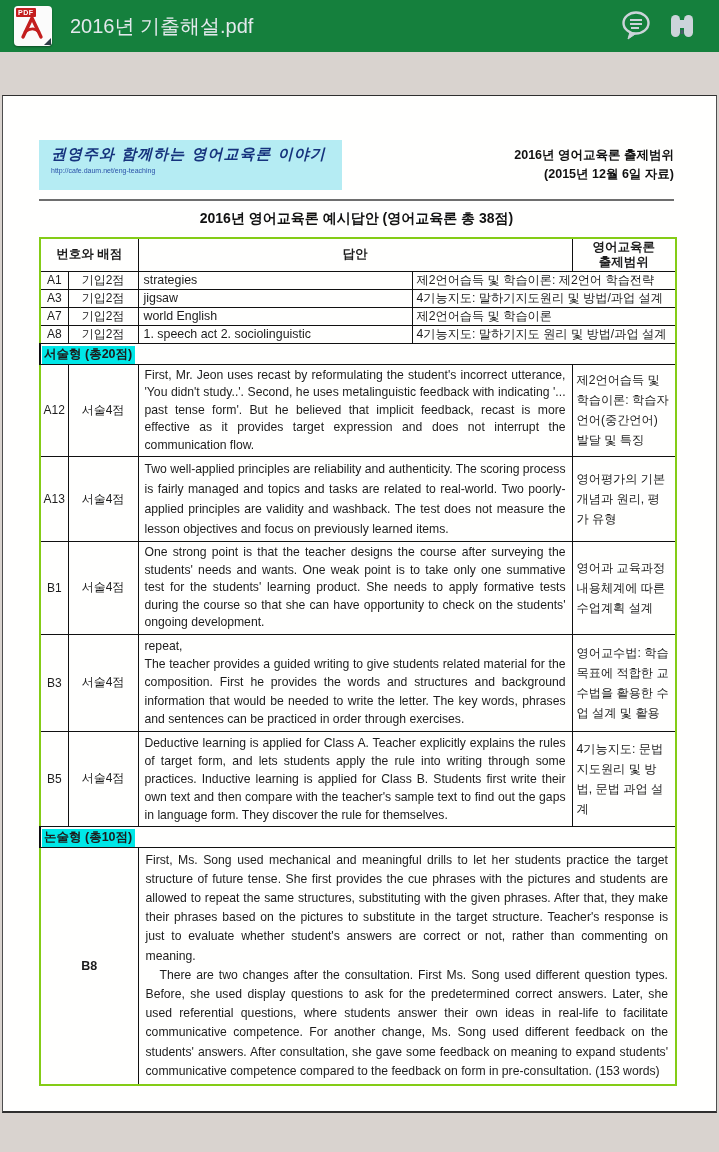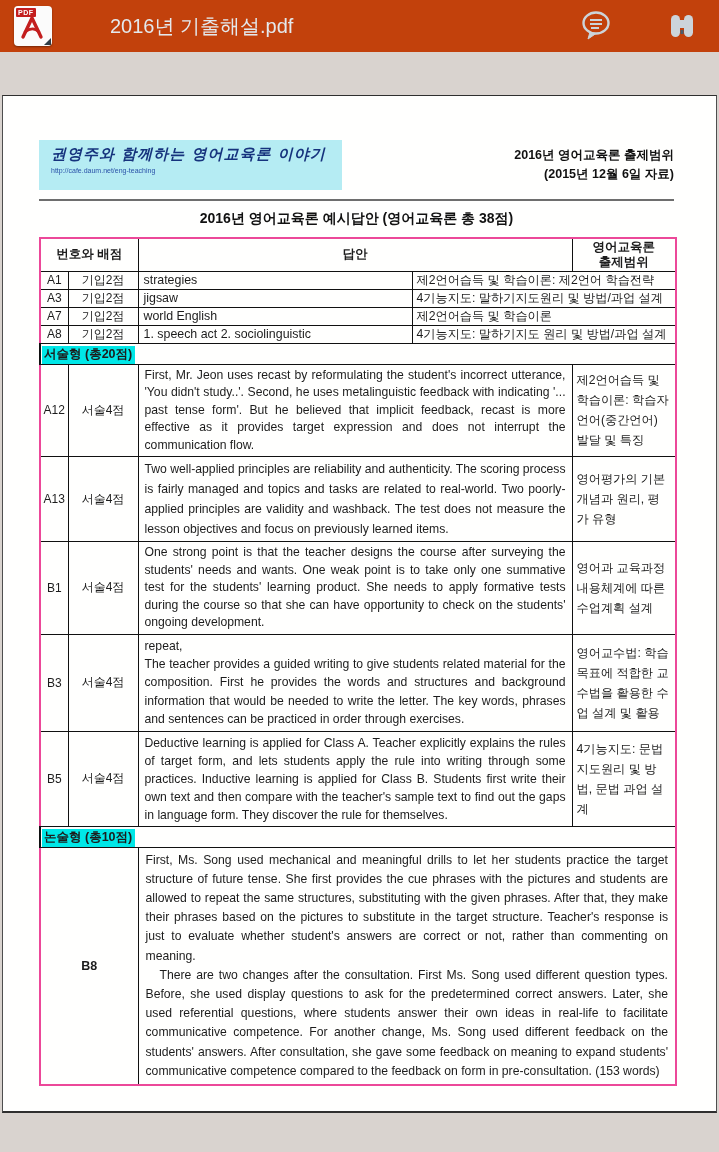--- a/index.html
+++ b/index.html
@@ -1,20 +1,20 @@
 <!DOCTYPE html>
 <html><head>
 <meta charset="utf-8">
 <style>
   * { margin:0; padding:0; box-sizing:border-box; }
   html,body { width:719px; height:1152px; overflow:hidden; }
   body { background:#d9d3cf; font-family:"Liberation Sans", sans-serif; }
 
   
-  .topbar { height:52px; background:#c2410c; display:flex; align-items:center; padding:0 14px;gap:40px; }
+  .topbar { height:52px; background:#15803d; display:flex; align-items:center; padding:0 14px; }
   .pdficon { position:relative; width:38px; height:40px; background:#fbfbfb; border-radius:4px;
              box-shadow:0 1px 2px rgba(0,0,0,.4); flex:0 0 auto; }
   .pdficon .tag { position:absolute; top:2px; left:2px; background:#c31e1e; color:#fff;
                   font-size:7px; font-weight:bold; padding:1px 2px; border-radius:1px; letter-spacing:.5px; }
   .pdficon svg { position:absolute; left:5px; top:9px; }
   .pdficon .fold { position:absolute; right:1px; bottom:1px; width:0; height:0;
                    border-left:7px solid transparent; border-bottom:7px solid #2e3c46; }
   .doc-title { color:#e4e9ed; font-size:20px; margin-left:18px; flex:1 1 auto;
                white-space:nowrap; overflow:hidden; }
   .bar-btn { width:46px; height:40px; display:flex; align-items:center; justify-content:center; }
@@ -30,21 +30,21 @@
   .logo-box { width:303px; height:50px; background:#b5ecf3; padding:5px 10px 12px 12px; }
   .logo-line1 { font-family:"DejaVu Serif", serif; font-style:italic; font-weight:bold;
                 font-size:15px; color:#16337d; letter-spacing:1px; white-space:nowrap; }
   .logo-url { font-size:7px; color:#2a52a8; margin-top:3px; }
   .hdr-right { text-align:right; margin-top:6px; }
   .hdr-right div { font-size:12.5px; font-weight:bold; color:#111; line-height:19px; }
   .hdr-rule { border-top:2px solid #6e6e6e; margin-top:9px; }
   .page-title { text-align:center; font-size:14px; font-weight:bold; color:#111; margin:9px 0 9px; }
 
   
-  table.ans { border-collapse:collapse; table-layout:fixed; width:636px; border:2px solid #ec4899; }
+  table.ans { border-collapse:collapse; table-layout:fixed; width:636px; border:2px solid #84cc16; }
   table.ans td { border:1px solid #111; color:#1c1c1c; vertical-align:middle; overflow:hidden; }
   td.hcell { text-align:center; font-weight:bold; font-size:12.5px; height:33px; white-space:pre-line; line-height:15px; }
   tr.secrow td { height:18px; border-left:2px solid #111; }
   .hl { background:#00e7e7; font-weight:bold; font-size:12.5px; padding:0 3px 1px 2px; margin-left:1px; display:inline-block; }
   td.cid { text-align:center; font-size:12px; }
   td.cscore { text-align:center; font-size:12px; }
   tr.fillrow td { height:16px; }
   td.cans { font-size:12.4px; padding:0 5px; }
   td.cscope-wide { font-size:12.2px; padding:0 4px; }
   td.essay { text-align:justify; font-size:12.2px; color:#343434; padding:2px 6px; vertical-align:top; }

